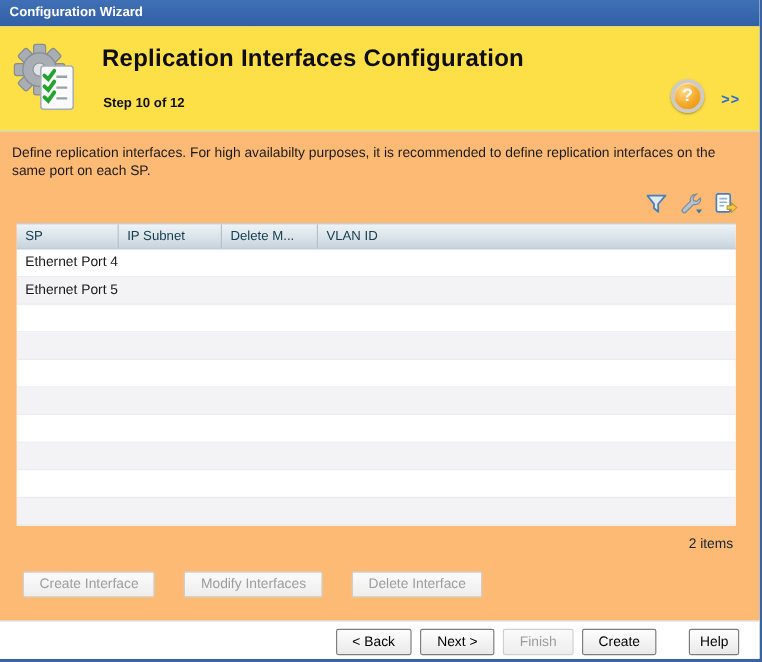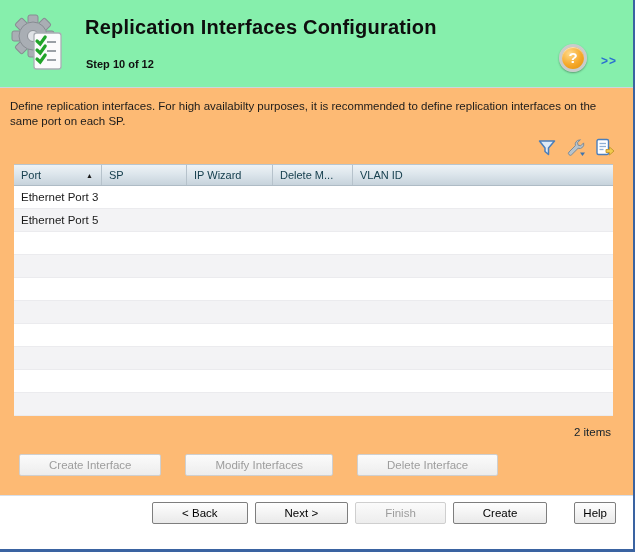--- a/index.html
+++ b/index.html
@@ -13,21 +13,21 @@
   }
 
   
   .titlebar {
     height:22px; background:linear-gradient(#3f6fb5,#3160a6);
     color:#ffffff; font-size:11px; font-weight:bold;
     line-height:21px; padding-left:8px;
   }
 
   
-  .header { position:relative; height:88px; background:#86efac; border-bottom:1px solid #ccd4de; }
+  .header { position:relative; height:88px; background:#fde047; border-bottom:1px solid #ccd4de; }
   .wizard-icon { position:absolute; left:7px; top:10px; width:64px; height:66px; }
   .page-title { position:absolute; left:85px; top:16px; font-size:20px; font-weight:bold; color:#0e0e0e; letter-spacing:.2px; }
   .step-label { position:absolute; left:86px; top:58px; font-size:11px; font-weight:bold; color:#111; }
   .help-btn {
     position:absolute; right:46px; top:44px; width:28px; height:28px; border-radius:50%;
     background:radial-gradient(circle at 35% 30%, #ffd98a 0%, #f6a829 55%, #df8e06 100%);
     border:3px solid #cbcbcb; box-shadow:0 1px 2px rgba(0,0,0,.35), inset 0 1px 1px rgba(255,255,255,.6);
     color:#ffffff; font-weight:bold; font-size:15px; text-align:center; line-height:22px; cursor:pointer;
   }
   .expand-link { position:absolute; right:16px; top:54px; color:#2a6fd0; font-size:12px; font-weight:bold; letter-spacing:1px; cursor:pointer; }
@@ -58,39 +58,42 @@
   .trow.alt { background:#f3f3f5; }
   .tcell { font-size:11.5px; color:#1a1a1a; line-height:22px; padding-left:7px; white-space:nowrap; overflow:hidden; }
 
   .items-count { position:absolute; right:22px; top:338px; font-size:11.5px; color:#13212b; }
 
   
   .actions { position:absolute; left:19px; top:366px; display:flex; gap:24px; }
   .btn {
     font-family:"Liberation Sans", sans-serif; font-size:11.5px; height:22px;
     background:linear-gradient(#fefefe,#e9e9e9); border:1px solid #7e7e7e;
-    border-radius:2px; padding:0 29px; color:#000; cursor:pointer;
+    border-radius:2px; padding:0 13px; color:#000; cursor:pointer;
   }
   .btn.disabled { border-color:#cfcfcf; color:#9d9d9d; background:linear-gradient(#fbfbfb,#ededed); cursor:default; }
   .actions .btn { min-width:100px; }
 
   
   .footer {
     height:34px; background:#ffffff; border-top:1px solid #d8dfe9;
     display:flex; justify-content:flex-end; align-items:center; gap:7px; padding-right:17px;
   }
   .footer .btn { min-width:55px; }
   .footer .btn.wide { min-width:62px; }
   .footer .btn.narrow { min-width:38px; padding:0 8px;margin-left:20px; }
 </style>
 </head>
 <body>
 
 <div class="window">
 
+  <div class="titlebar">
+    <span>Configuration Wizard</span>
+  </div>
 
   <div class="header">
     <svg class="wizard-icon" viewBox="0 0 64 64">
       <g transform="translate(26,25)" fill="#a9aeb4" stroke="#878c92" stroke-width="1">
         <g>
           <rect x="-5" y="-21" width="10" height="9" rx="2"></rect>
           <rect x="-5" y="12" width="10" height="9" rx="2"></rect>
           <rect x="-21" y="-5" width="9" height="10" rx="2"></rect>
           <rect x="12" y="-5" width="9" height="10" rx="2"></rect>
           <rect x="-5" y="-21" width="10" height="9" rx="2" transform="rotate(45)"></rect>
@@ -132,29 +135,28 @@
         <rect x="2" y="1.5" width="11.5" height="15" rx="1.5" fill="#ffffff" stroke="#4a7ebb" stroke-width="1.4"></rect>
         <line x1="4.5" y1="5.5" x2="11" y2="5.5" stroke="#8fb0d4" stroke-width="1.3"></line>
         <line x1="4.5" y1="8.5" x2="11" y2="8.5" stroke="#8fb0d4" stroke-width="1.3"></line>
         <line x1="4.5" y1="11.5" x2="8.5" y2="11.5" stroke="#8fb0d4" stroke-width="1.3"></line>
         <path d="M11 11.5 h3.5 v-2.5 l4.5 4 -4.5 4 v-2.5 h-3.5 z" fill="#f2c94c" stroke="#c1952b" stroke-width="0.9"></path>
       </svg>
     </div>
 
     <div class="table">
       <div class="thead">
-          <div class="thcell c0"><span>Port</span><span class="sort-arrow">▲</span></div>
           <div class="thcell c1"><span>SP</span></div>
-          <div class="thcell c2"><span>IP Wizard</span></div>
+          <div class="thcell c2"><span>IP Subnet</span></div>
           <div class="thcell c3"><span>Delete M...</span></div>
           <div class="thcell c5"><span>VLAN ID</span></div>
         </div>
       <div>
           <div class="trow">
-            <div class="tcell c0">Ethernet Port 3</div>
+            <div class="tcell c0">Ethernet Port 4</div>
             <div class="tcell c1"></div>
             <div class="tcell c2"></div>
             <div class="tcell c3"></div>
             <div class="tcell c4"></div>
             <div class="tcell c5"></div>
           </div>
           <div class="trow alt">
             <div class="tcell c0">Ethernet Port 5</div>
             <div class="tcell c1"></div>
             <div class="tcell c2"></div>

